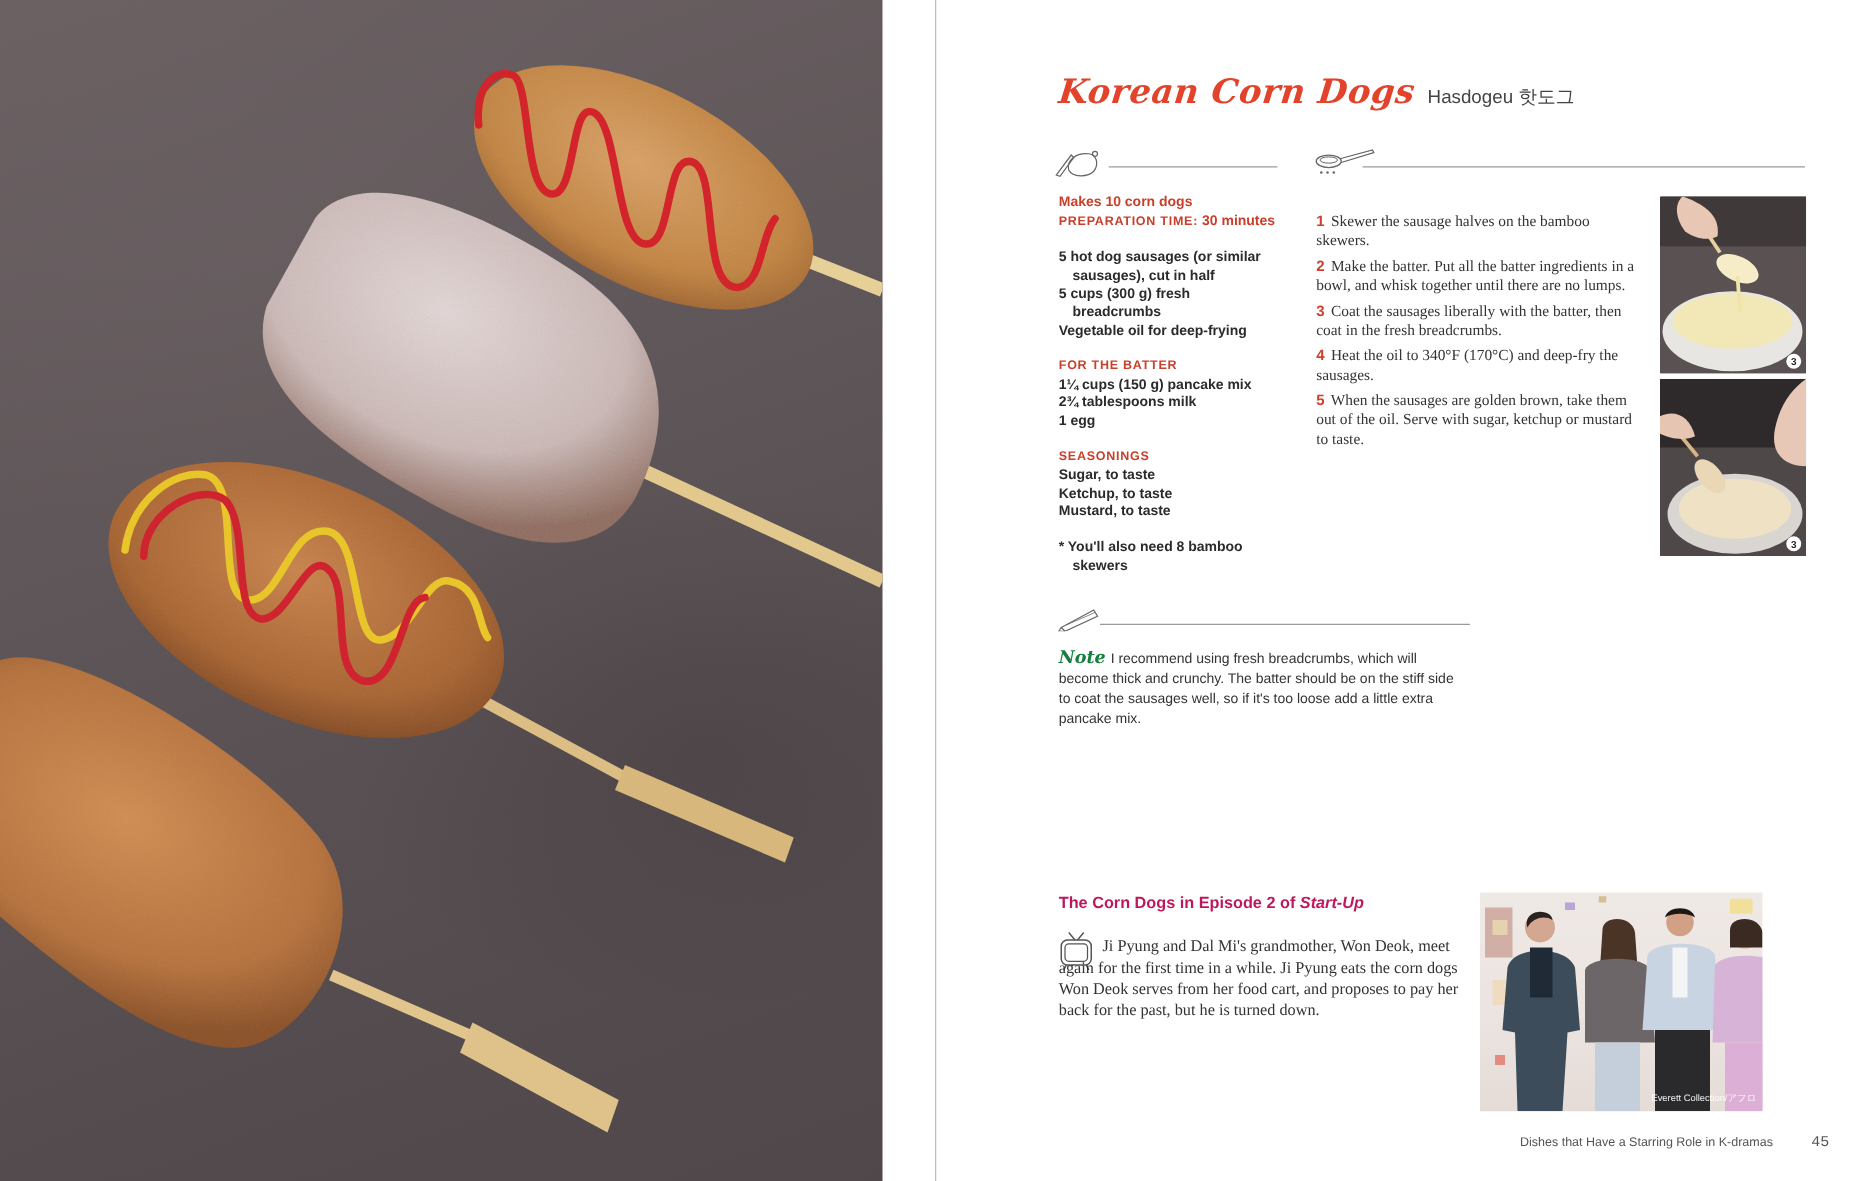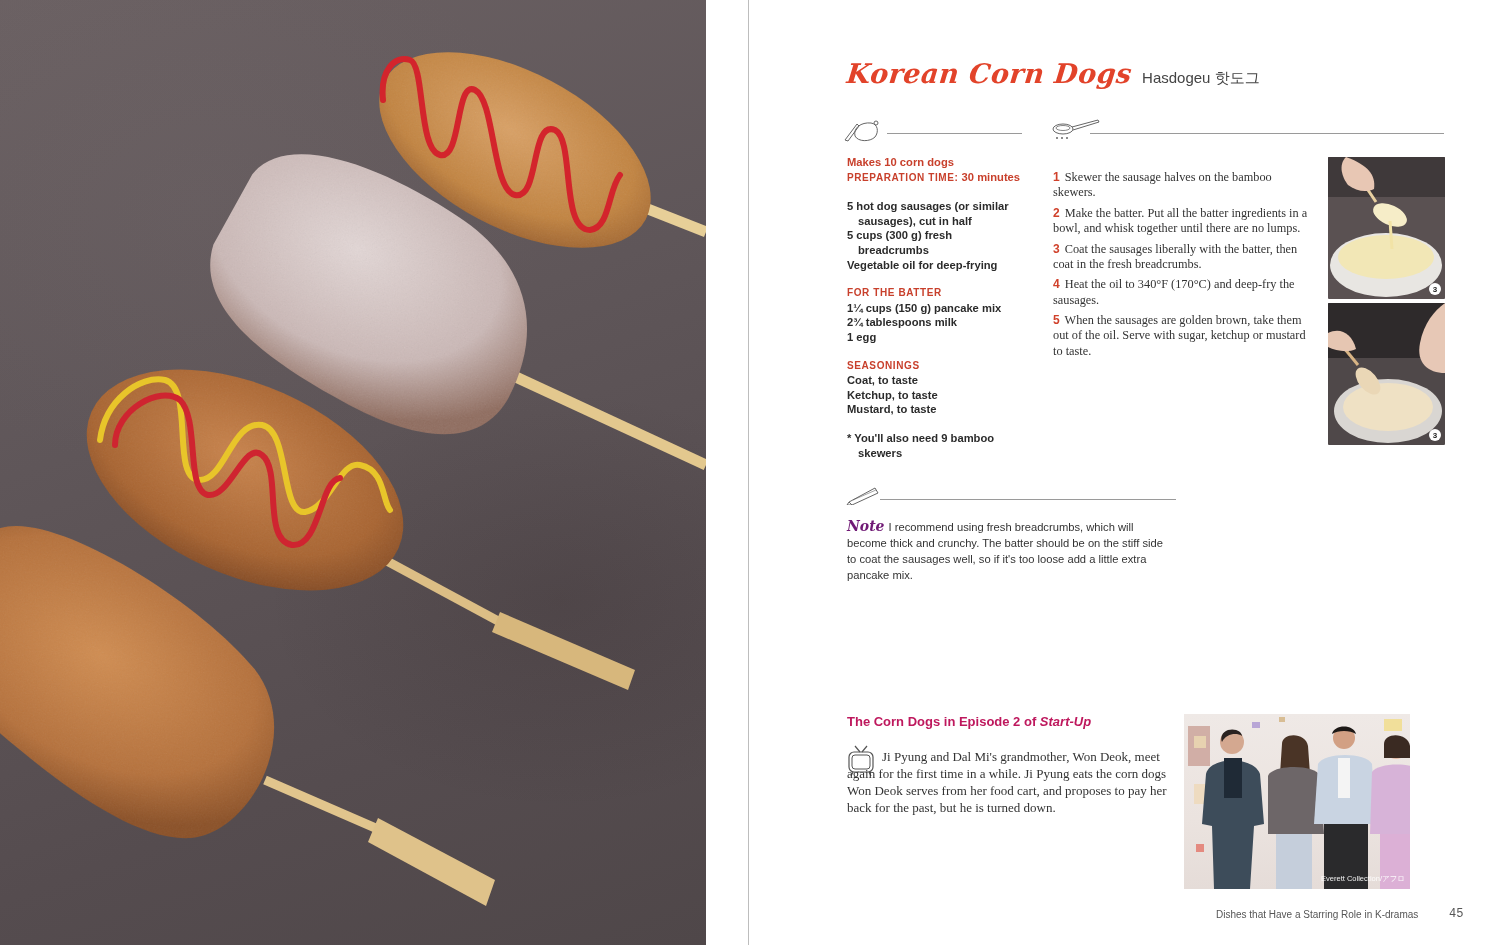--- a/index.html
+++ b/index.html
@@ -46,21 +46,21 @@
     .step-num { font-family: "Liberation Sans", sans-serif; font-weight: bold; color: #d0412b; font-size: 12px; margin-right: 2px; }
 
     .step-photo { position: absolute; left: 1328px; width: 117px; border-radius: 1px; overflow: hidden; }
     .badge {
       position: absolute; right: 4px; bottom: 4px; width: 12px; height: 12px; border-radius: 50%;
       background: #ffffff; color: #222; font-size: 8px; font-weight: bold;
       display: flex; align-items: center; justify-content: center;
     }
 
     .note { position: absolute; left: 847px; top: 518px; width: 320px; font-size: 11.2px; line-height: 16px; color: #333; }
-    .note-label { font-family: "DejaVu Serif", serif; font-style: italic; font-weight: bold; color: #701a75; font-size: 14px; margin-right: 4px; }
+    .note-label { font-family: "DejaVu Serif", serif; font-style: italic; font-weight: bold; color: #15803d; font-size: 14px; margin-right: 4px; }
 
     .scene-title { position: absolute; left: 847px; top: 714px; font-size: 13px; font-weight: bold; color: #be185d; }
     .scene-title em { font-style: italic; }
 
     .scene-text { position: absolute; left: 847px; top: 748px; width: 322px;
       font-family: "Liberation Serif", serif; font-size: 13px; line-height: 17px; color: #333; }
     .scene-text .indent-first { display: inline-block; width: 35px; height: 10px; }
 
     .cast-photo { position: absolute; left: 1184px; top: 714px; width: 226px; height: 175px; overflow: hidden;
       background: linear-gradient(180deg, #efe9e6 0%, #ebe3df 60%, #e5dcd8 100%); }
@@ -168,26 +168,26 @@
   <div class="line">Vegetable oil for deep-frying</div>
   <div class="gap"></div>
 
   <div class="accent caps">FOR THE BATTER</div>
   <div class="line">1¼ cups (150 g) pancake mix</div>
   <div class="line">2¾ tablespoons milk</div>
   <div class="line">1 egg</div>
   <div class="gap"></div>
 
   <div class="accent caps">SEASONINGS</div>
-  <div class="line">Coat, to taste</div>
+  <div class="line">Sugar, to taste</div>
   <div class="line">Ketchup, to taste</div>
   <div class="line">Mustard, to taste</div>
   <div class="gap"></div>
 
-  <div class="line">* You'll also need 9 bamboo</div>
+  <div class="line">* You'll also need 8 bamboo</div>
   <div class="line indent">skewers</div>
 </div>
 
 <svg class="icon" style="left:1051px;top:118px" width="52" height="24" viewBox="0 0 52 24">
   <ellipse cx="12" cy="11" rx="10" ry="5" fill="none" stroke="#666" stroke-width="1"></ellipse>
   <ellipse cx="12" cy="10" rx="7" ry="2.5" fill="none" stroke="#666" stroke-width="0.8"></ellipse>
   <path d="M21,9 L47,2 L48,4 L22,12" fill="none" stroke="#666" stroke-width="1"></path>
   <circle cx="6" cy="20" r="1" fill="#666"></circle>
     <circle cx="11" cy="20" r="1" fill="#666"></circle>
     <circle cx="16" cy="20" r="1" fill="#666"></circle>

